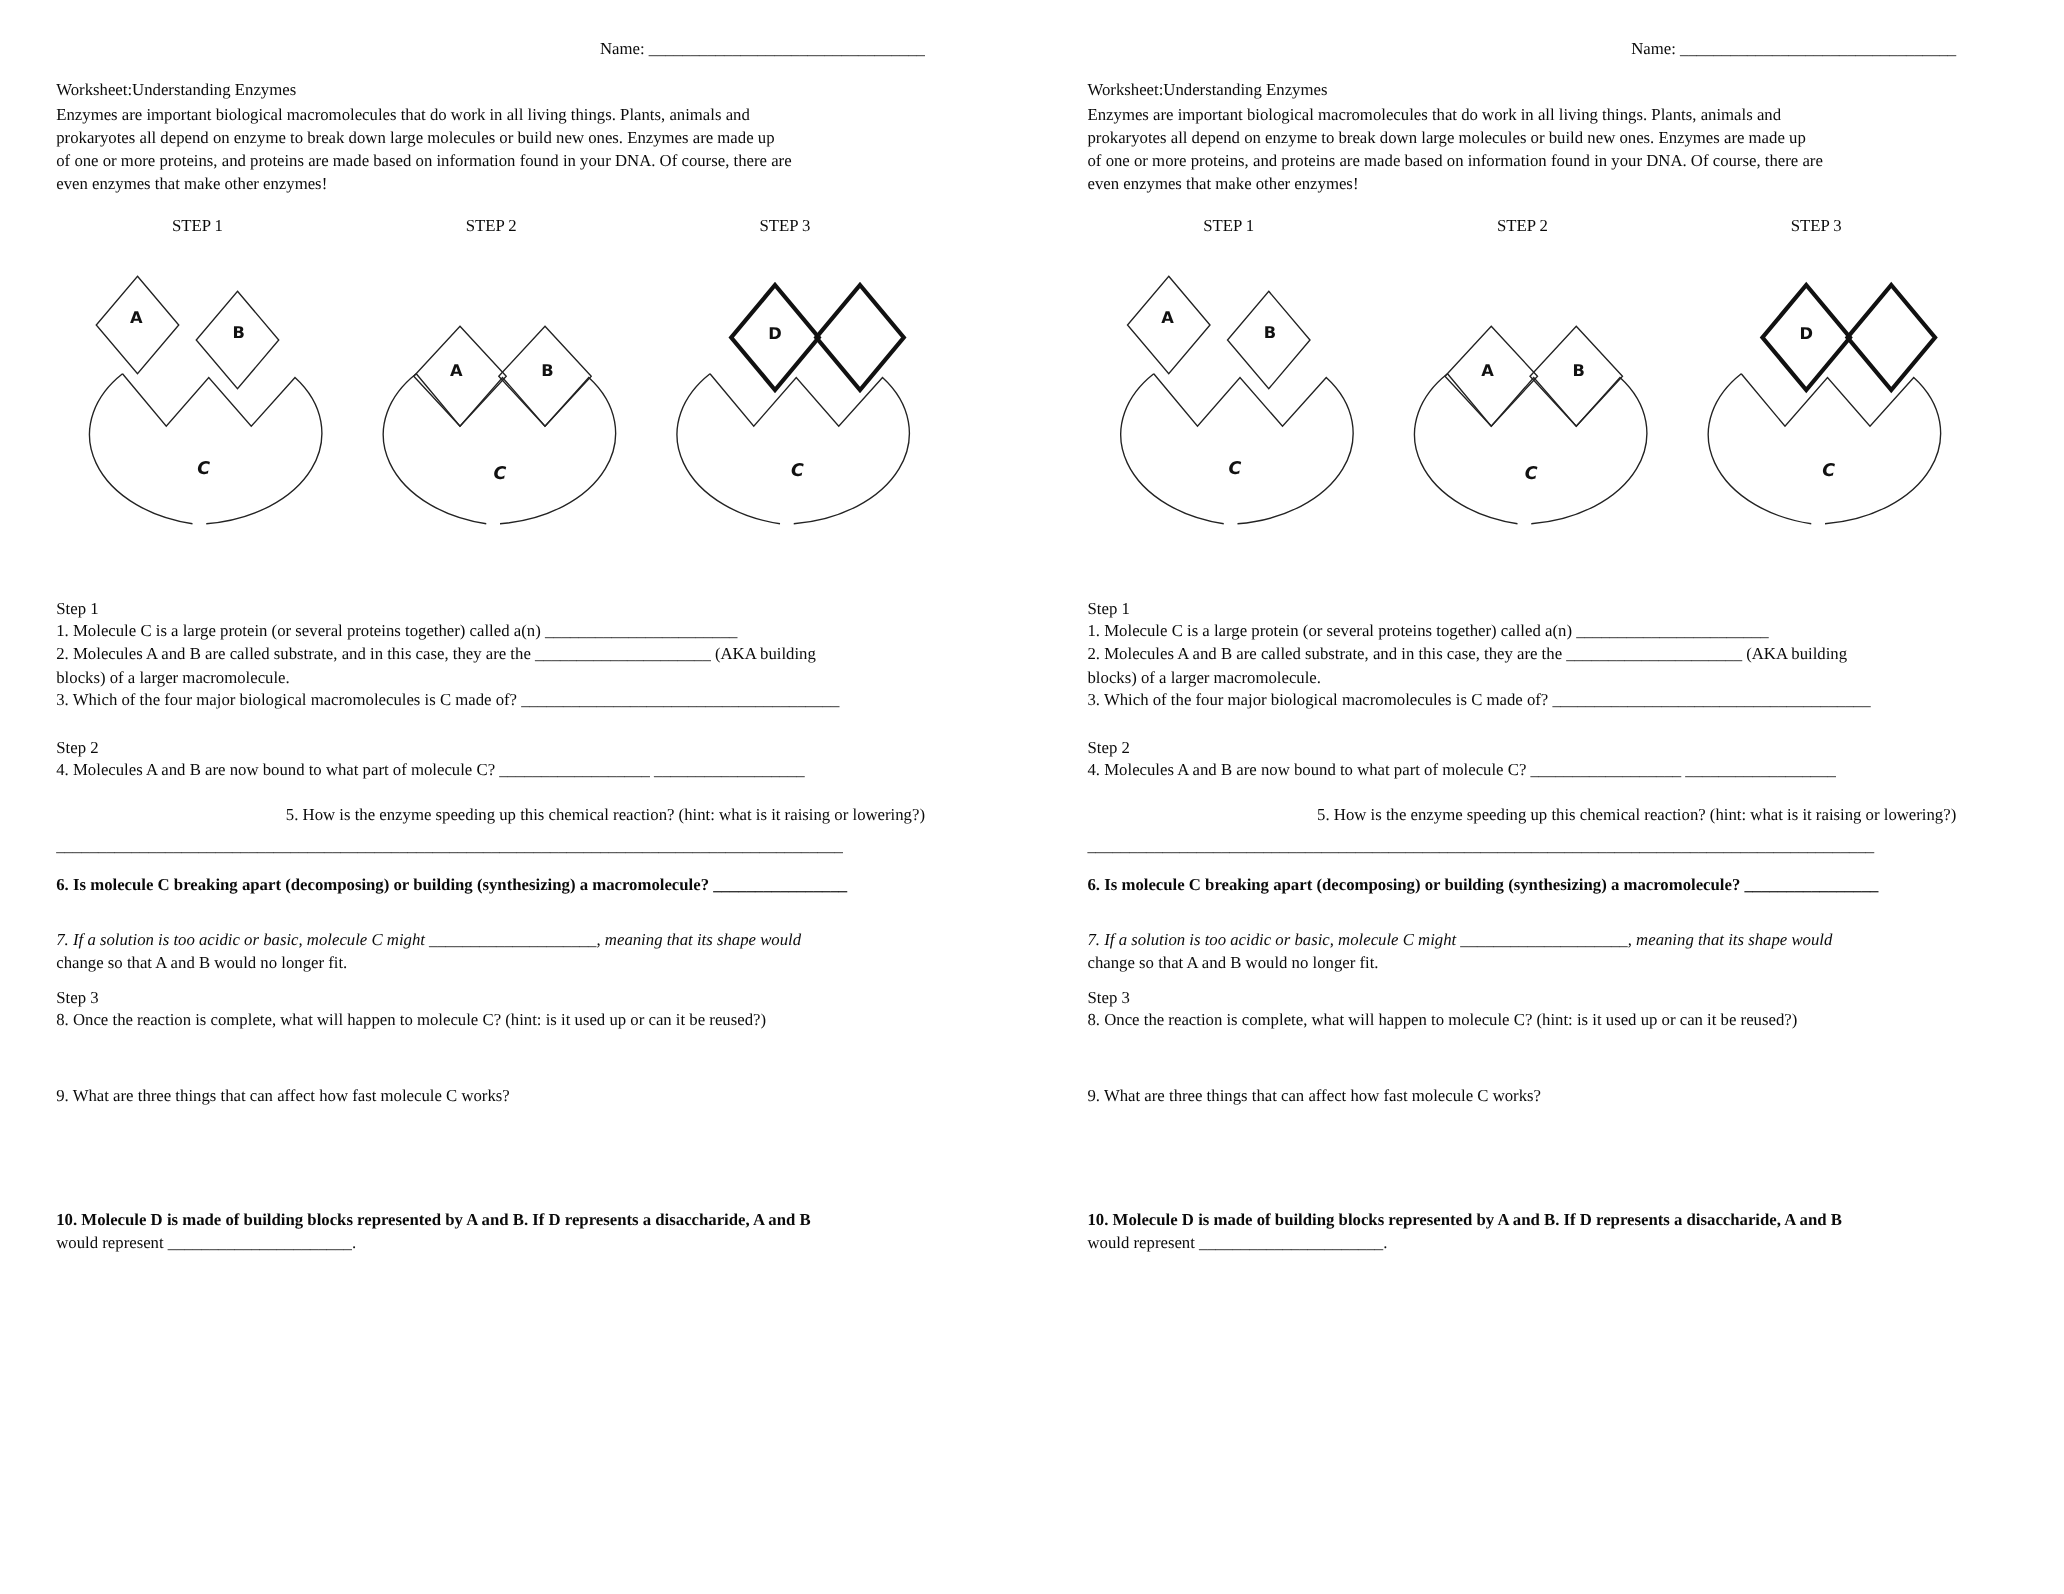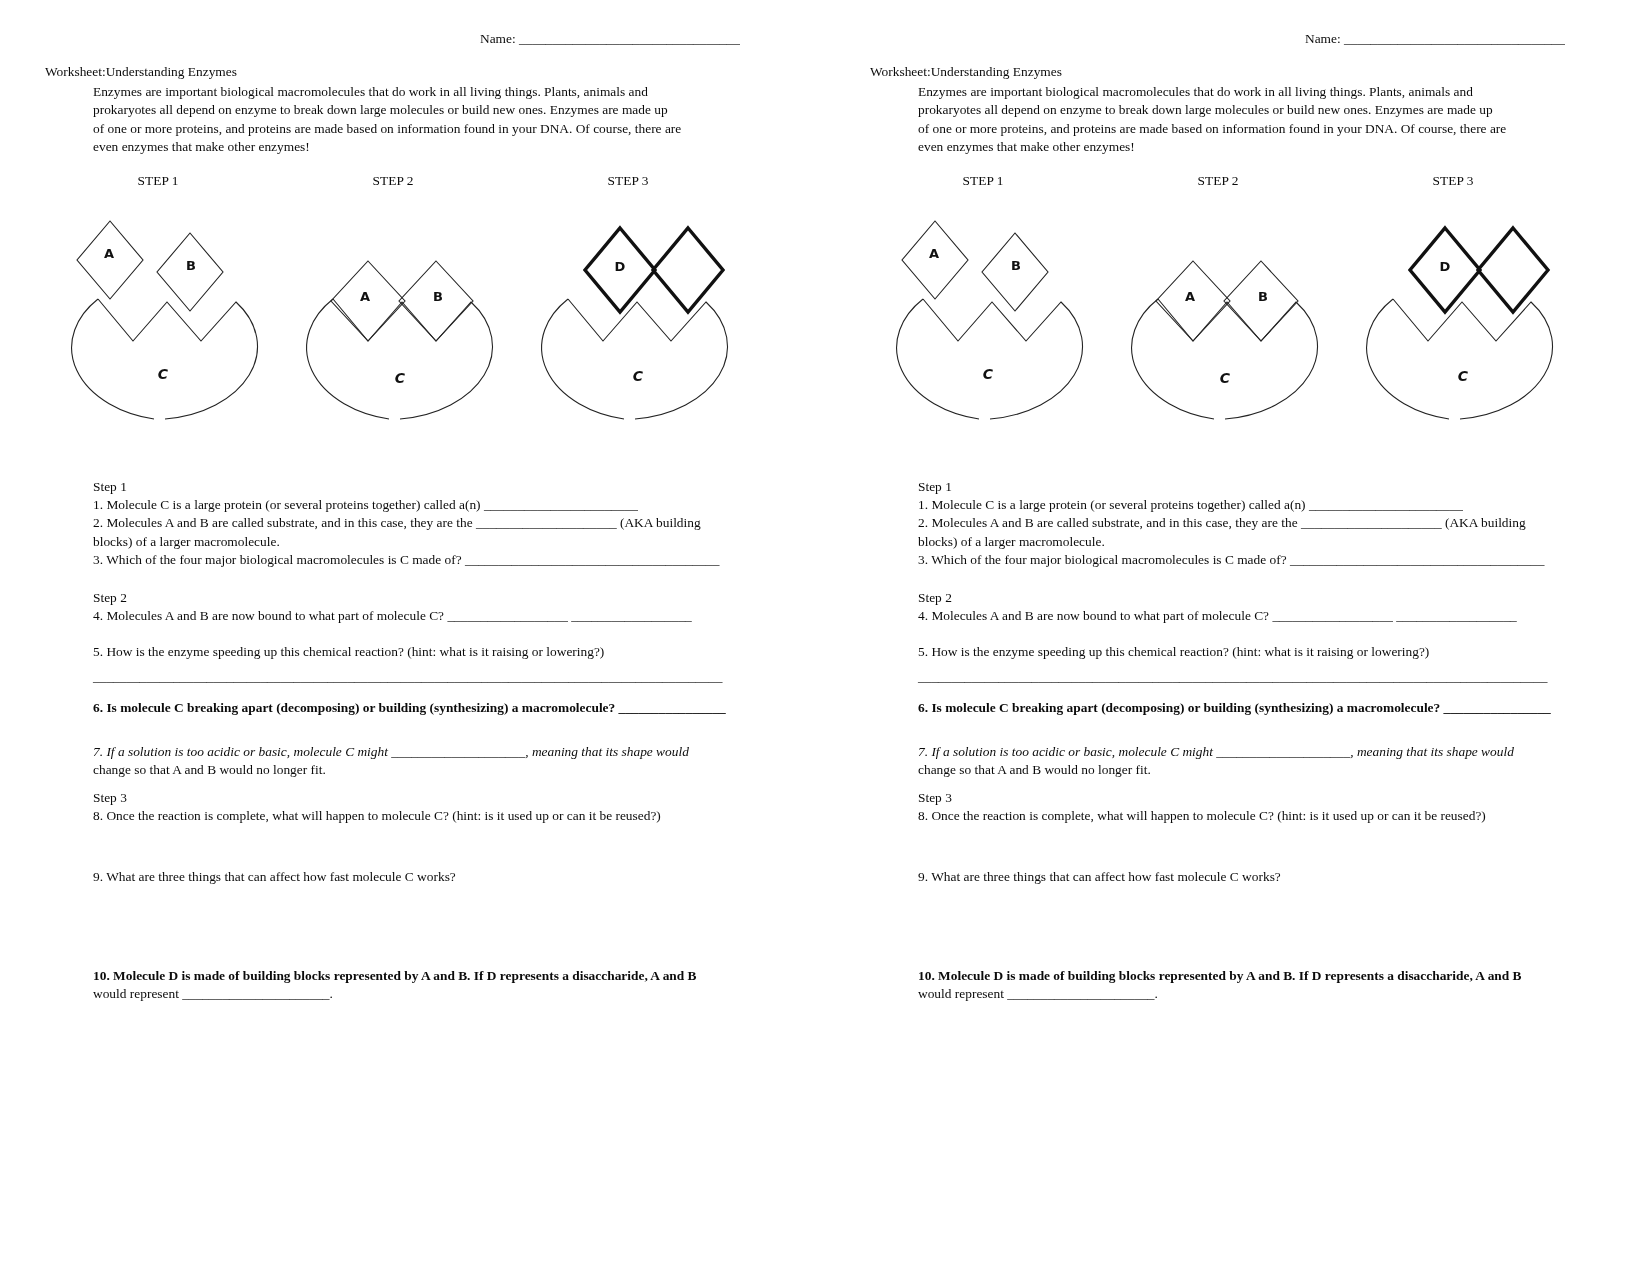--- a/index.html
+++ b/index.html
@@ -7,37 +7,37 @@
     width:1651px; height:1275px; overflow:hidden;
     font-family:"Liberation Serif", serif;
     font-size:13.4px; color:#0b0b0b;
   }
   .sheet { display:flex; width:1651px; height:1275px; }
   .page { width:825px; height:1275px; box-sizing:border-box; padding:30px 0 0 45px; flex:0 0 825px; }
   .content { width:695px; }
   .name-line { text-align:right; line-height:18px; white-space:nowrap; }
   .title { text-align:left; line-height:18px; margin-top:15px; white-space:nowrap; }
   .intro { margin-top:2px; }
-  .line { line-height:18.4px; white-space:nowrap;margin-left:48px; }
+  .line { line-height:18.4px; white-space:nowrap; }
   .diagram-row { display:flex; margin-top:15px; padding-left:5px; }
   .diagram-col { width:216px; margin-right:19px; }
   .step-label { text-align:center; line-height:18px; margin-bottom:10px; }
   svg.diagram { display:block; width:216px; height:222px; }
   svg.diagram path { fill:none; stroke:#232323; }
   svg.diagram path.thin { stroke-width:1.1; }
   svg.diagram path.bold { stroke:#111; stroke-width:3.4; }
   svg.diagram text {
     font-family:"DejaVu Sans", sans-serif;
     font-size:13px; font-weight:bold; fill:#111;
     text-anchor:middle;
   }
   svg.diagram text.c-label { font-style:italic; font-size:14px; }
   .qa { margin-top:56px; }
   .gap-19 { margin-top:19px; }
-  .gap-18 { margin-top:18px; }
+  .gap-18 { margin-top:18px;text-align:right; }
   .gap-13 { margin-top:13px;font-weight:bold; }
   .gap-25 { margin-top:25px;font-style:italic; }
   .gap-9  { margin-top:9px; }
   .gap-6  { margin-top:6px; }
   .gap-43 { margin-top:43px; }
   .gap-80 { margin-top:80px;font-weight:bold; }
 </style>
 </head>
 <body>
 

